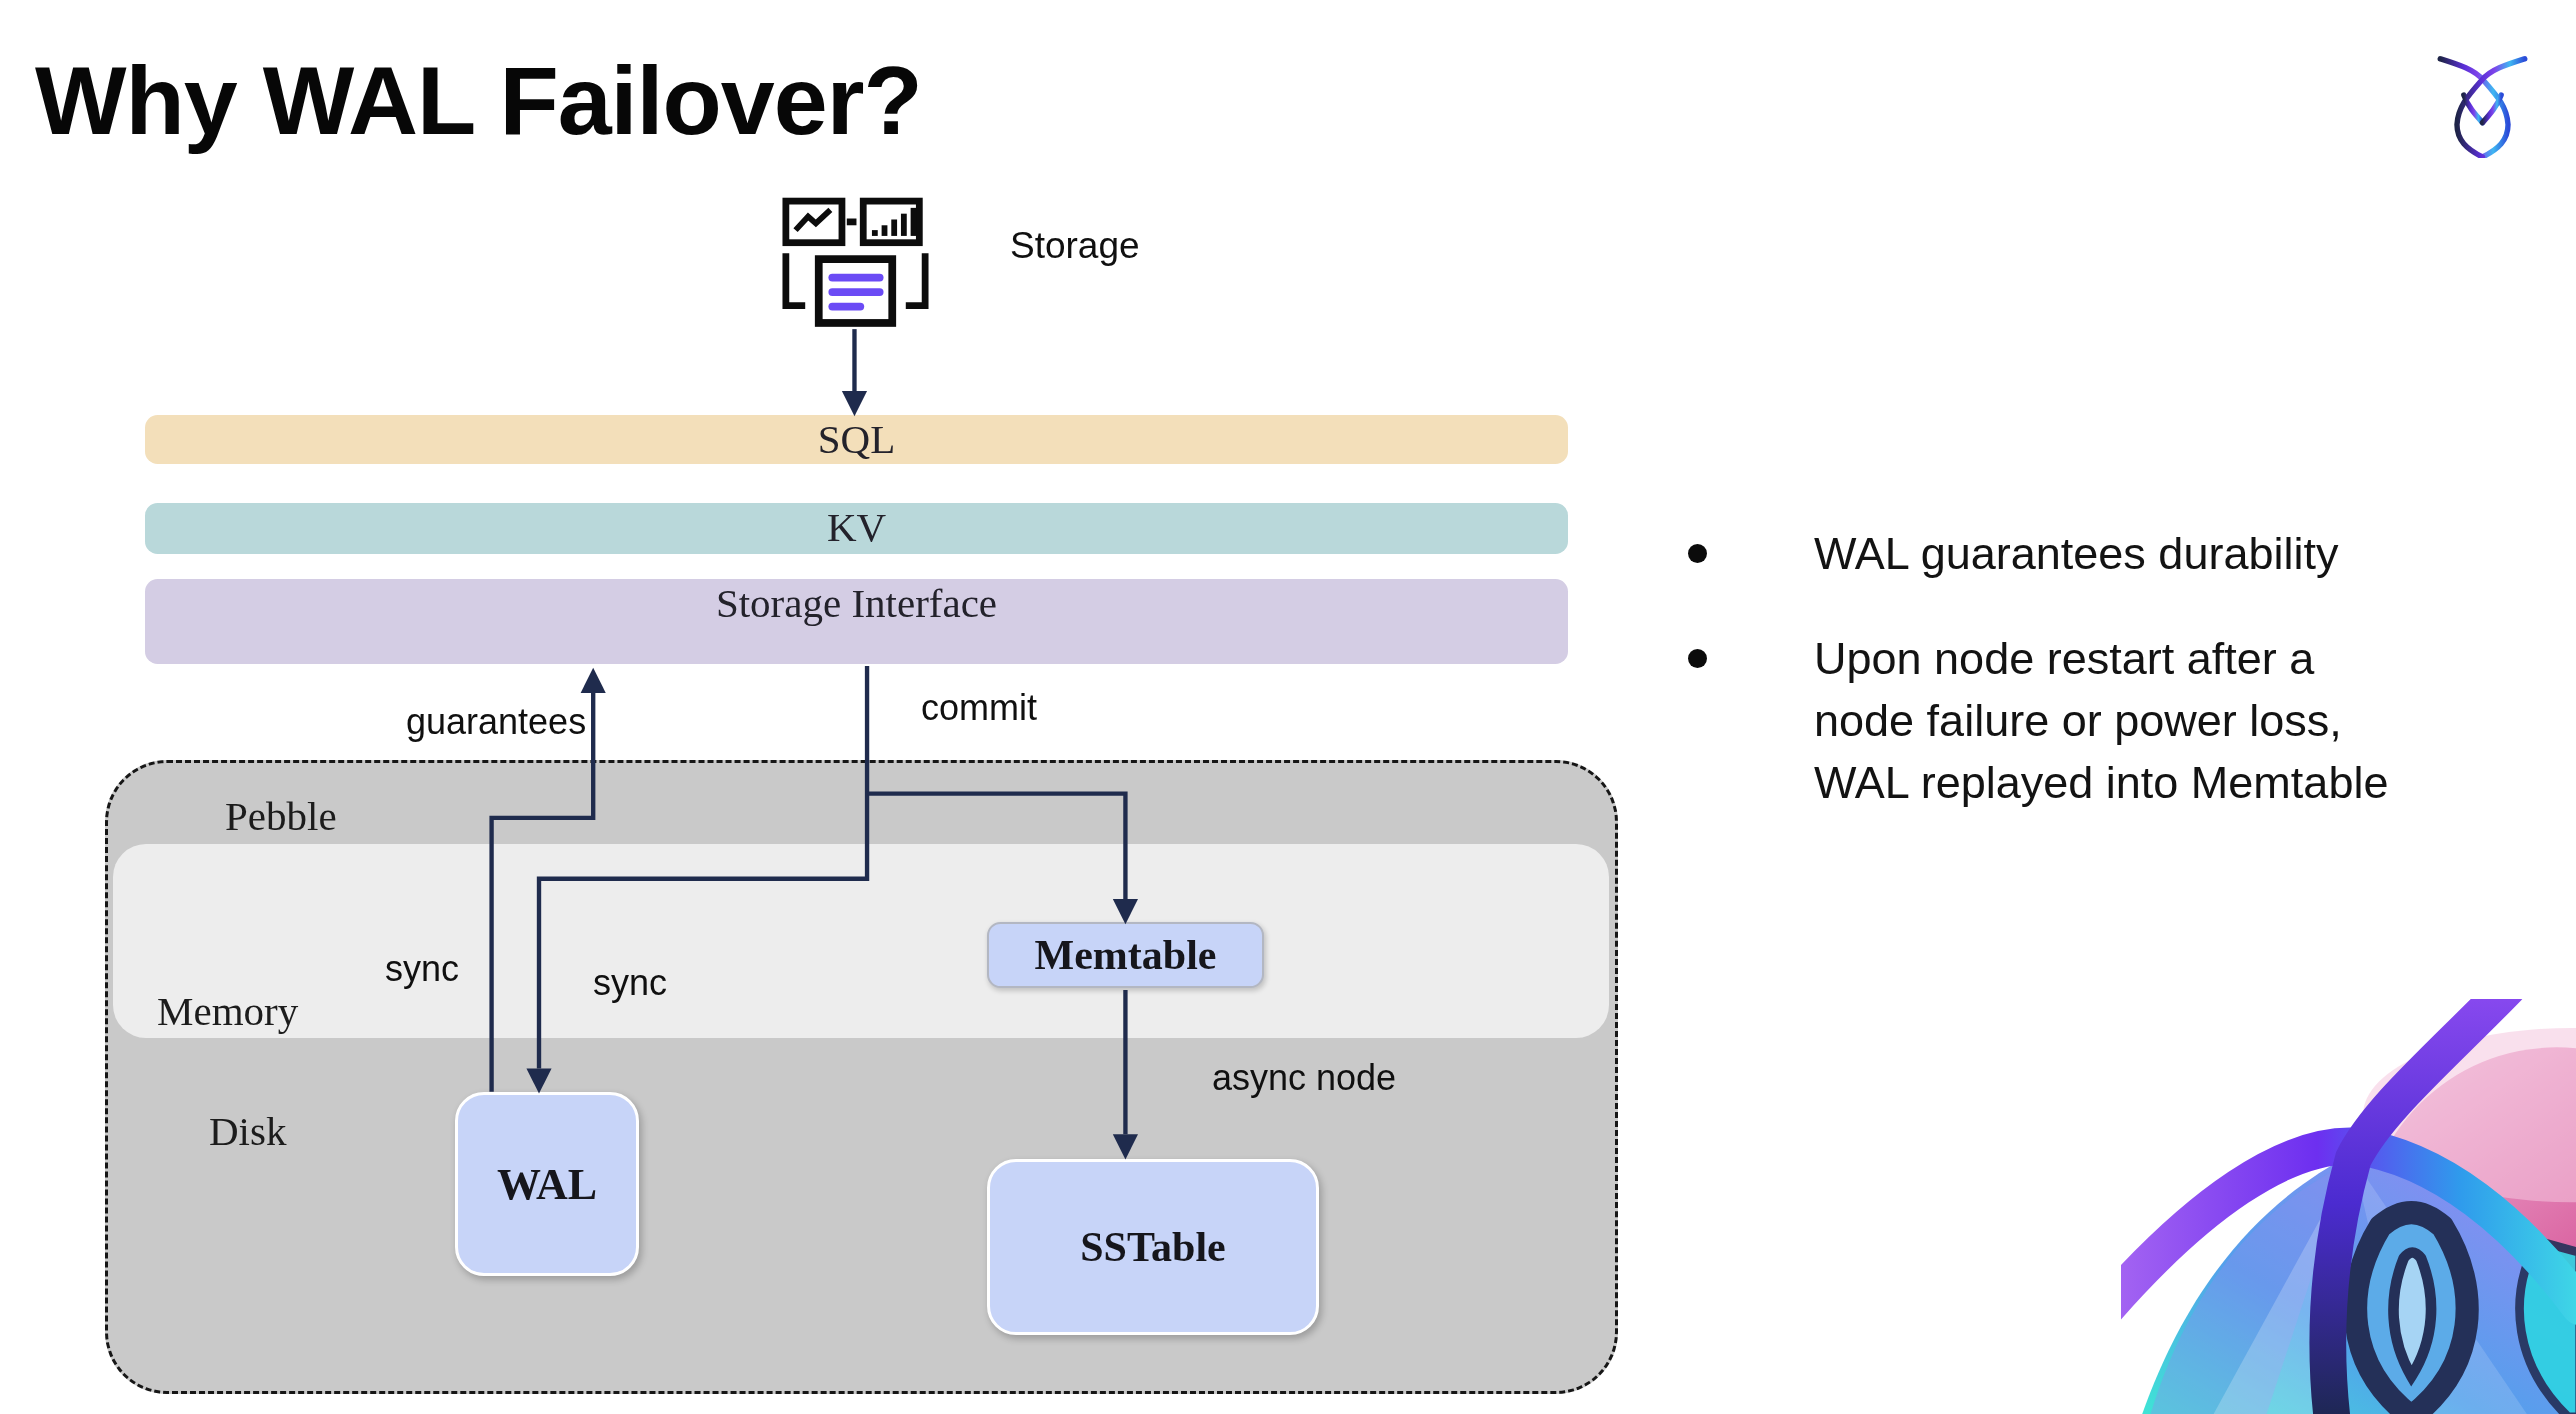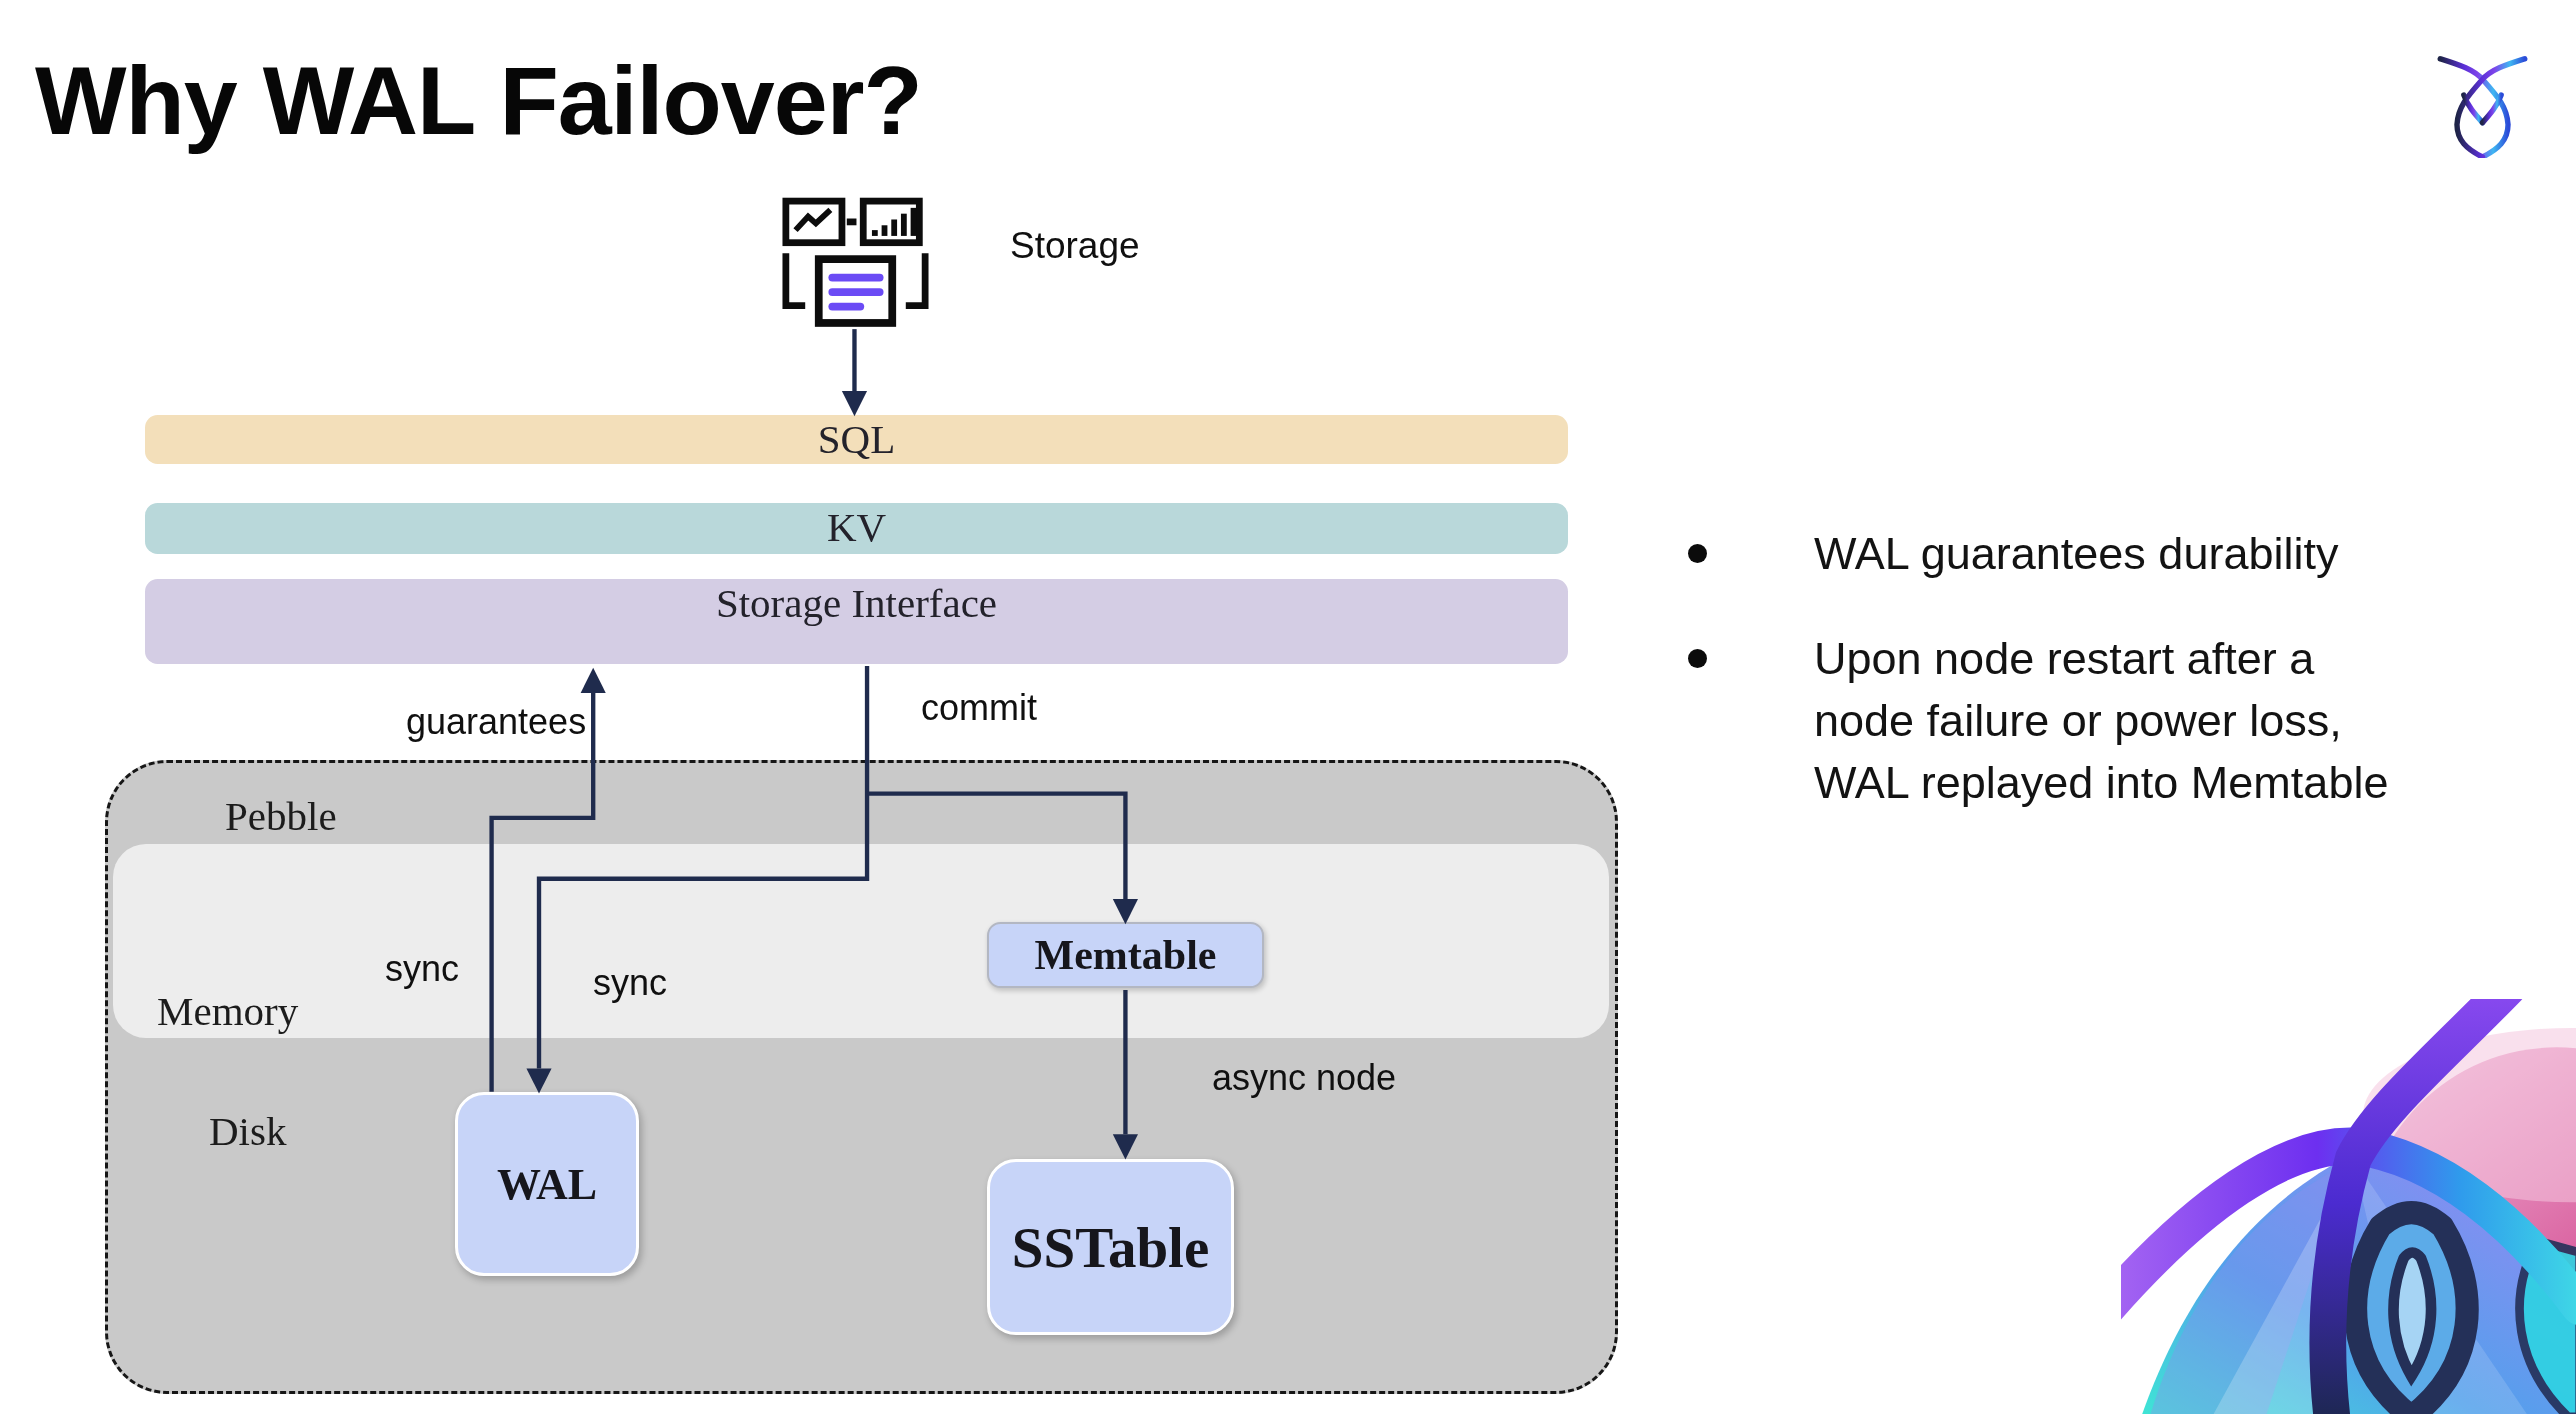--- a/index.html
+++ b/index.html
@@ -31,22 +31,22 @@
           font-size:36px;color:#101010;}
 
   
   .node{position:absolute;background:#c7d4f8;display:flex;align-items:center;
         justify-content:center;font-family:"Liberation Serif",serif;font-weight:700;
         color:#16161c;box-sizing:border-box;}
   .node.wal{left:455px;top:1092px;width:184px;height:184px;border-radius:29px;
         border:3.9px solid #ffffff;font-size:44px;box-shadow:2.9px 3.9px 7.7px rgba(0,0,0,.22);}
   .node.memtable{left:987px;top:922px;width:277px;height:66px;border-radius:13.5px;
         border:2.9px solid #b3b7c2;font-size:42px;box-shadow:1.9px 2.9px 5.8px rgba(0,0,0,.18);}
-  .node.sstable{left:987px;top:1159px;width:247px;height:176px;border-radius:29px;
-        border:3.9px solid #ffffff;font-size:57px;box-shadow:2.9px 3.9px 7.7px rgba(0,0,0,.22);align-items:center;}
+  .node.sstable{left:987px;top:1159px;width:332px;height:176px;border-radius:29px;
+        border:3.9px solid #ffffff;font-size:42px;box-shadow:2.9px 3.9px 7.7px rgba(0,0,0,.22);align-items:center;}
 
   
   .arrows{position:absolute;left:0;top:0;width:2576px;height:1415px;
           pointer-events:none;z-index:6;}
 
   
   .client-icon{position:absolute;left:782px;top:197px;width:147px;height:132px;}
 
   
   .bullets{position:absolute;left:1684px;top:523px;width:852px;color:#131313;}

